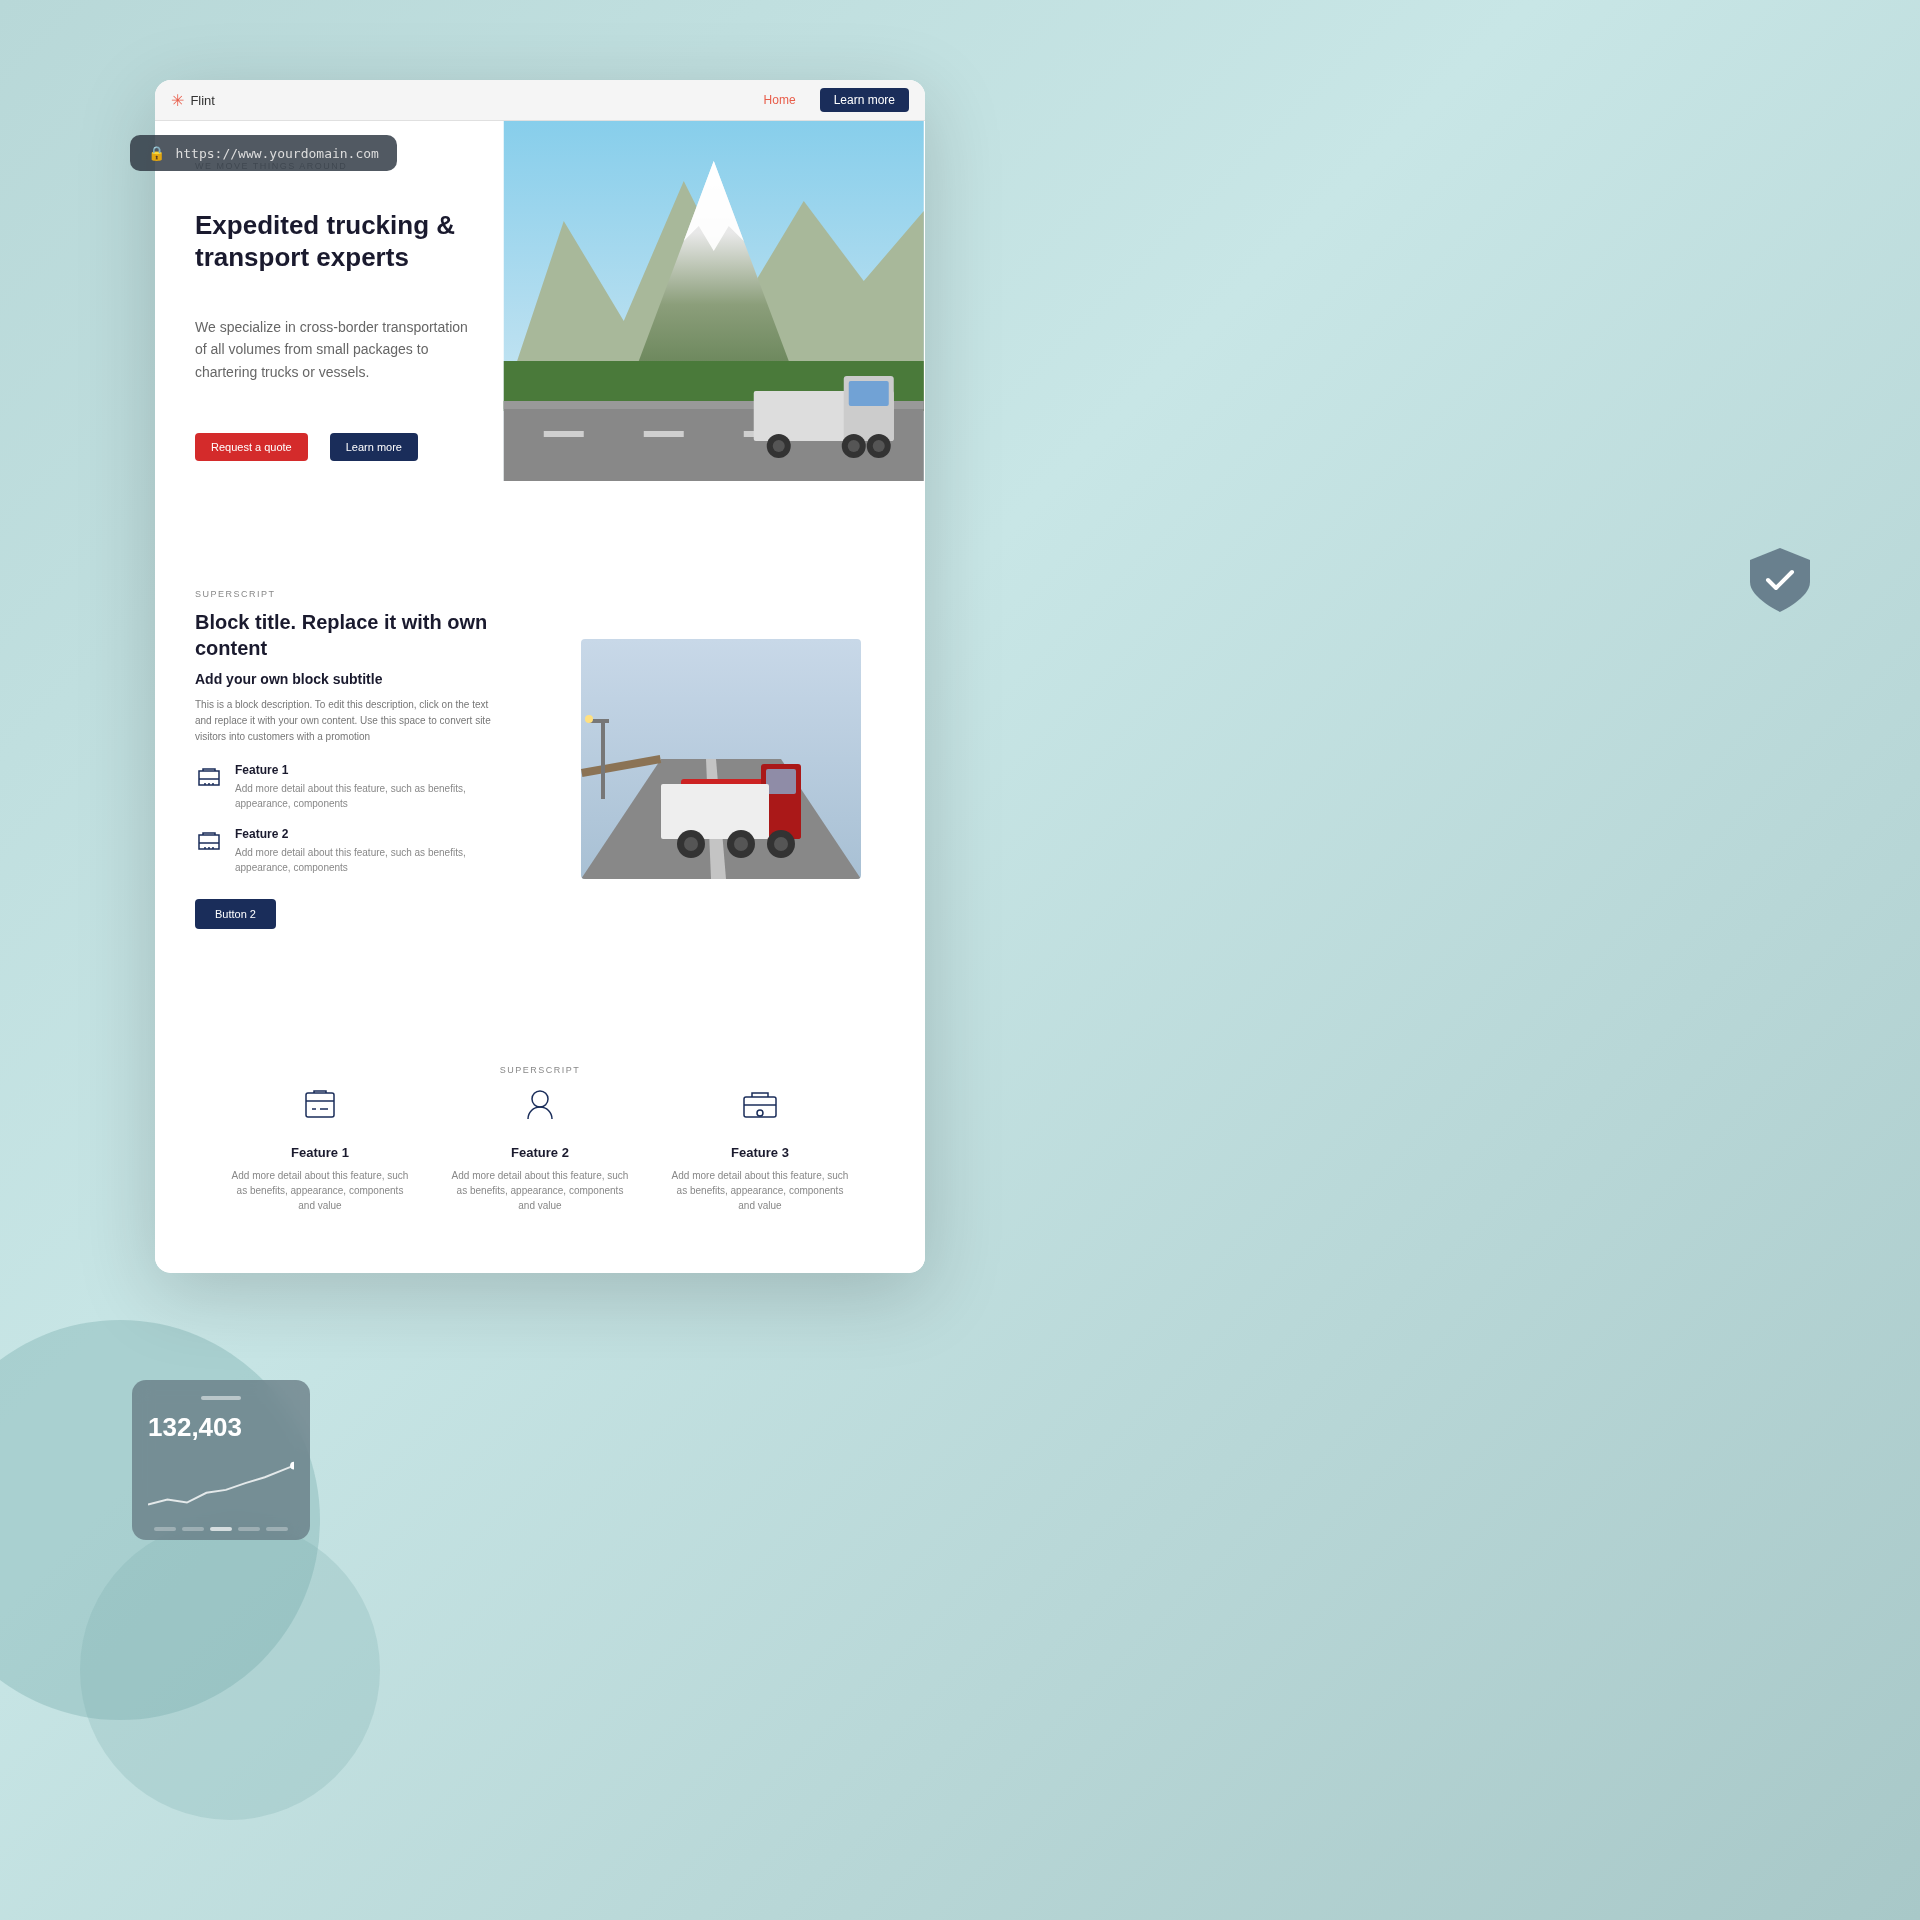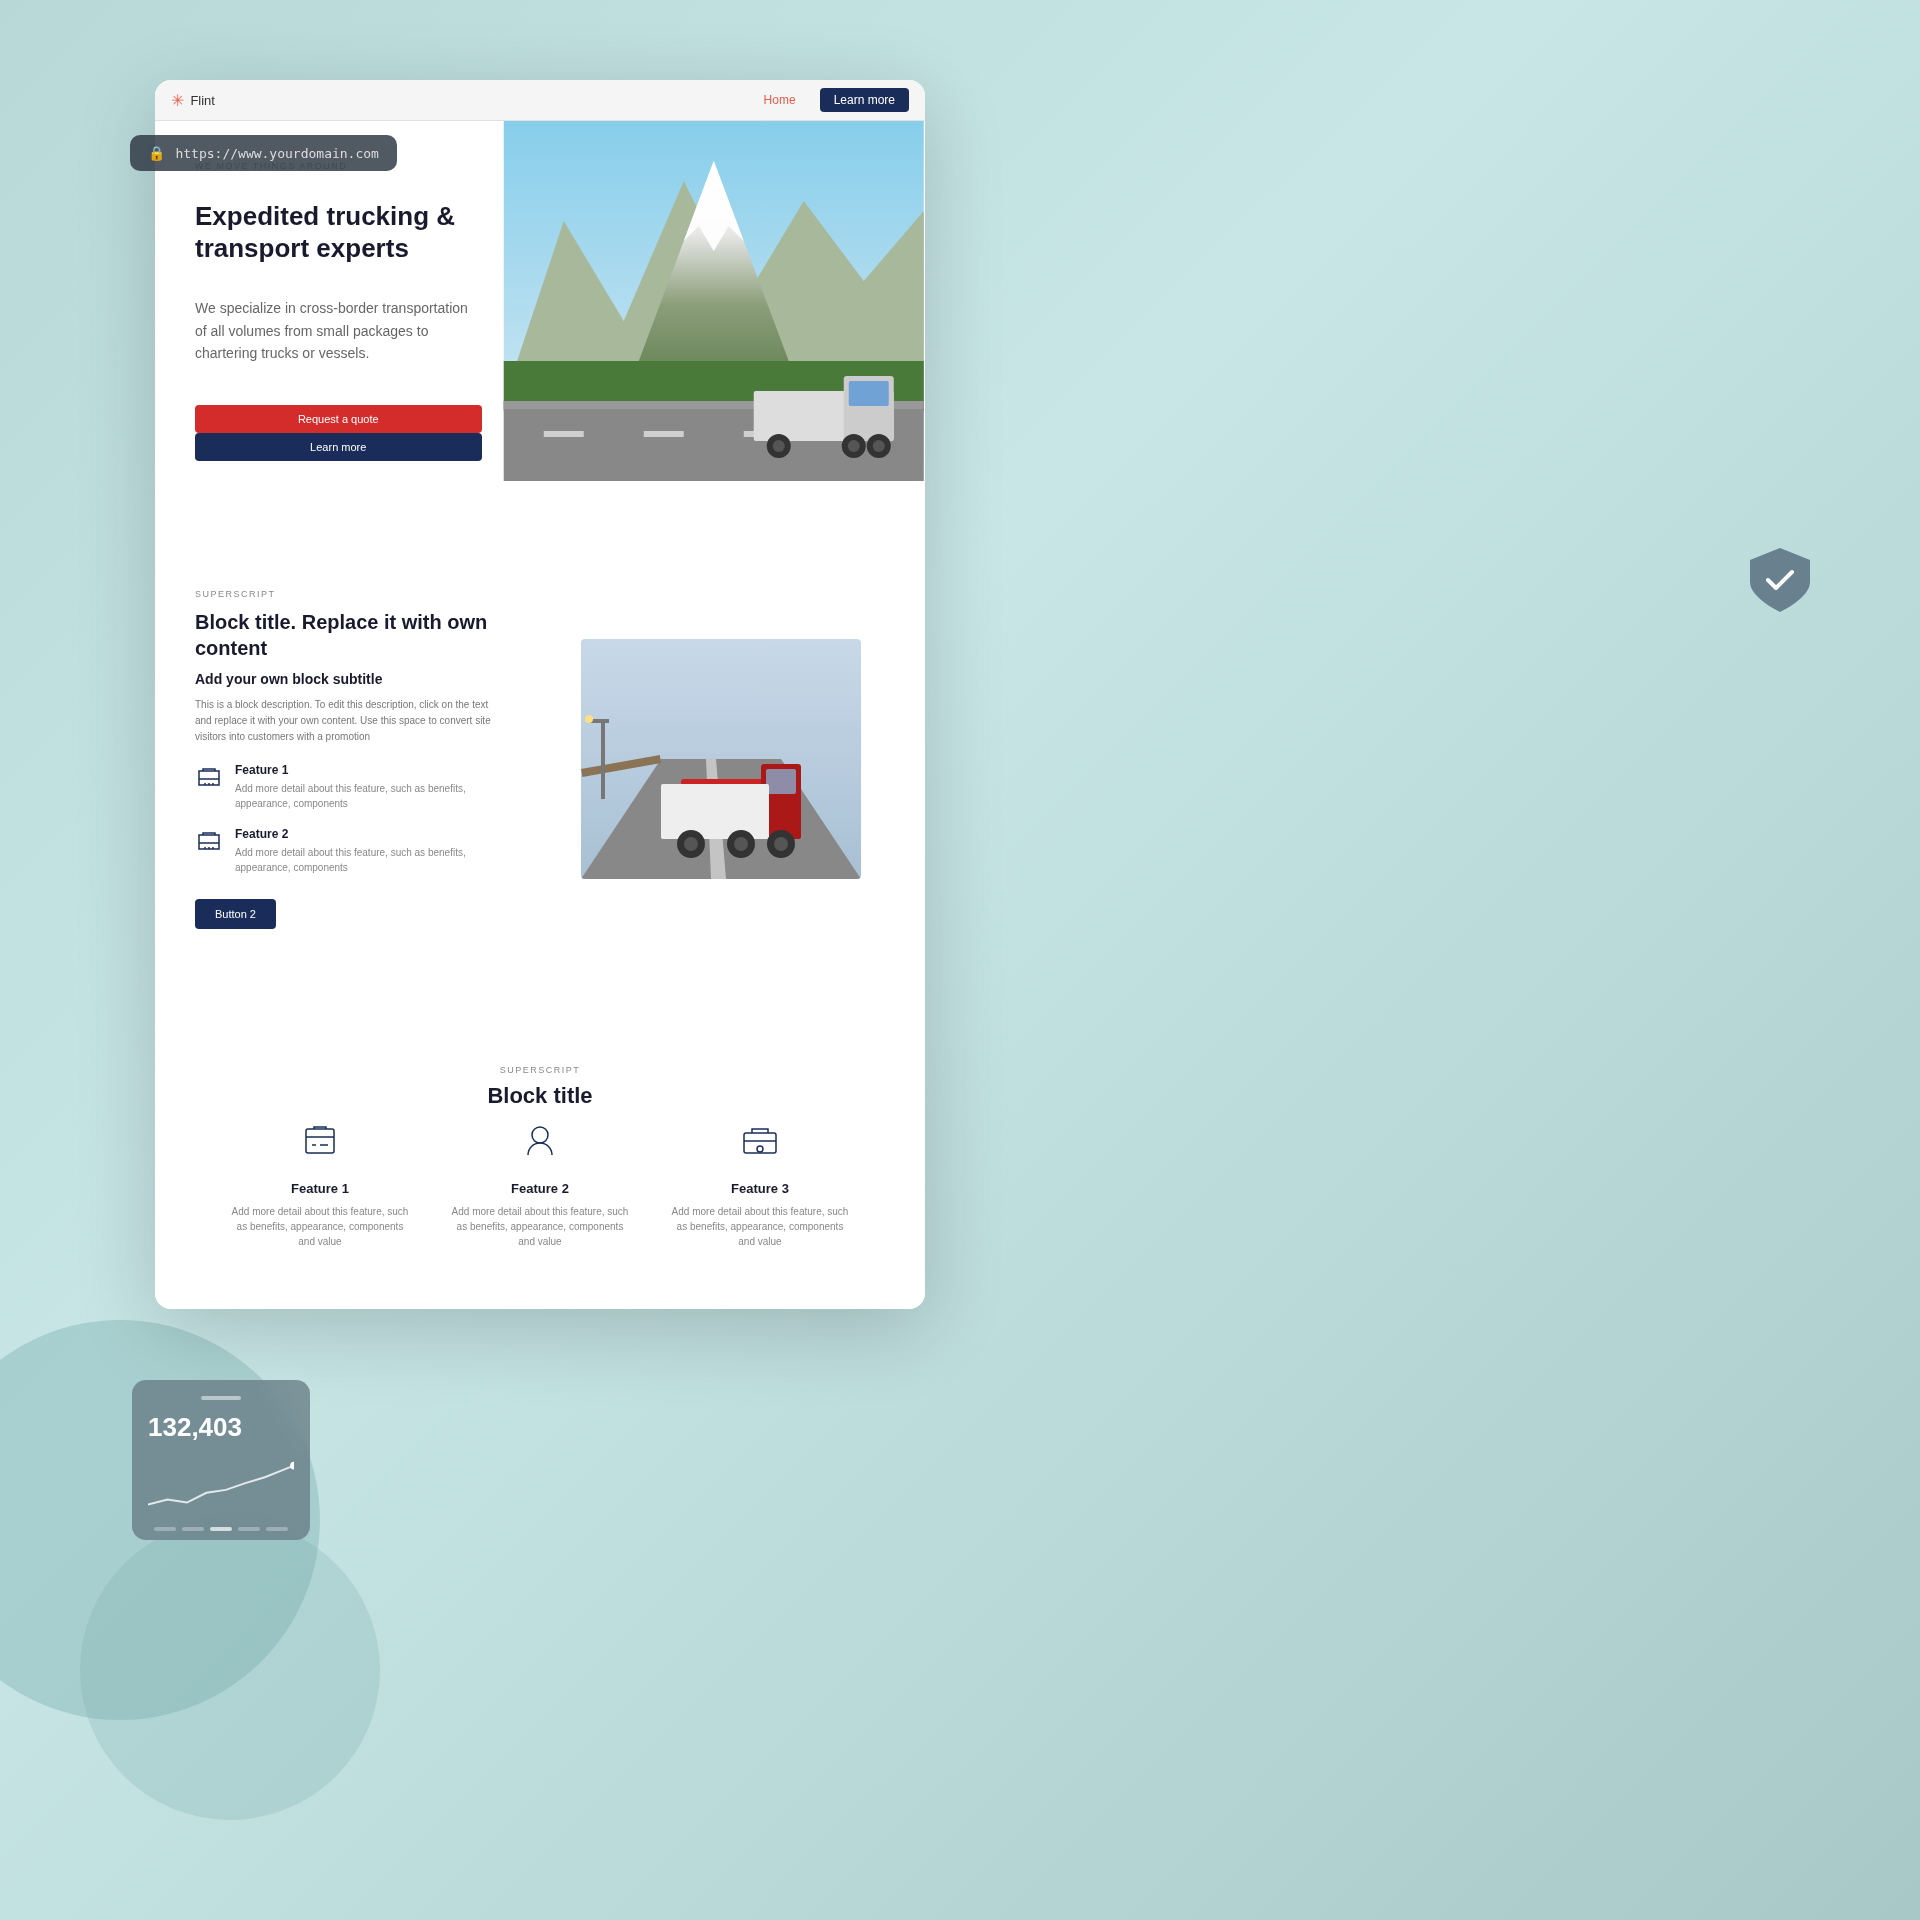--- a/index.html
+++ b/index.html
@@ -135,22 +135,21 @@
       margin-bottom: 14px;
     }
     .hero-desc {
       font-size: 14px;
       color: #666;
       line-height: 1.6;
       margin-bottom: 22px;
     }
     .hero-buttons {
       display: flex;
-      gap: 0;
-      flex-direction: column;
+      gap: 22px;
     }
     .btn-primary {
       background: #d42b2b;
       color: #fff;
       border: none;
       border-radius: 4px;
       padding: 8px 16px;
       font-size: 11px;
       cursor: pointer;
       font-weight: 500;
@@ -566,21 +565,20 @@
           <circle cx="8" cy="80" r="4" fill="#ffe080"></circle>
         </svg>
       </div>
     </div>
   </div>
 
   <div class="section-spacer"></div>
 
   <div class="features-section">
     <div class="features-eyebrow">SUPERSCRIPT</div>
-    <h2 class="features-title">Block title</h2>
 
     <div class="features-grid">
 
       <div class="feature-card">
         <svg class="feature-card-icon" viewBox="0 0 44 44" fill="none" stroke="#1a2d5a" stroke-width="1.5">
           <rect x="8" y="10" width="28" height="24" rx="2"></rect>
           <path d="M8 18h28"></path>
           <path d="M16 10V8h12v2"></path>
           <path d="M14 26h4M22 26h8"></path>
         </svg>

